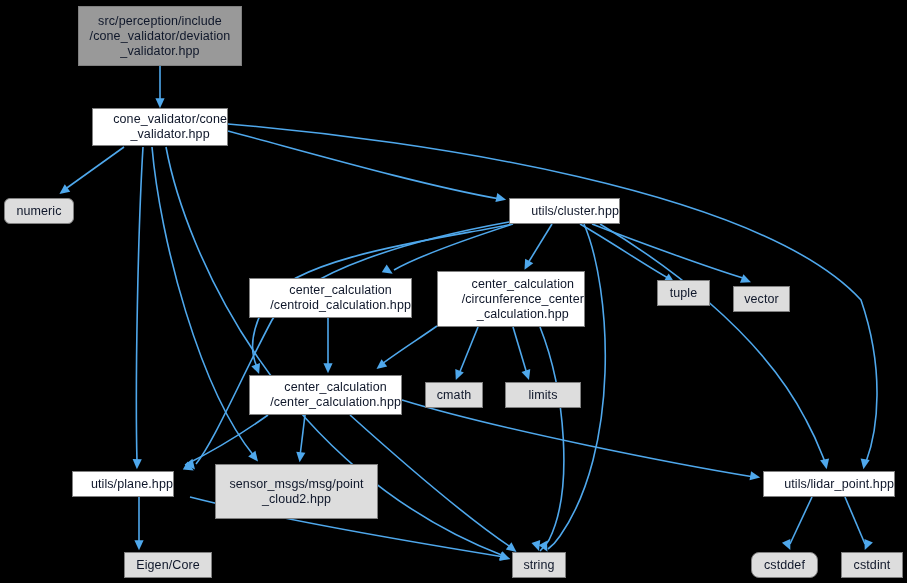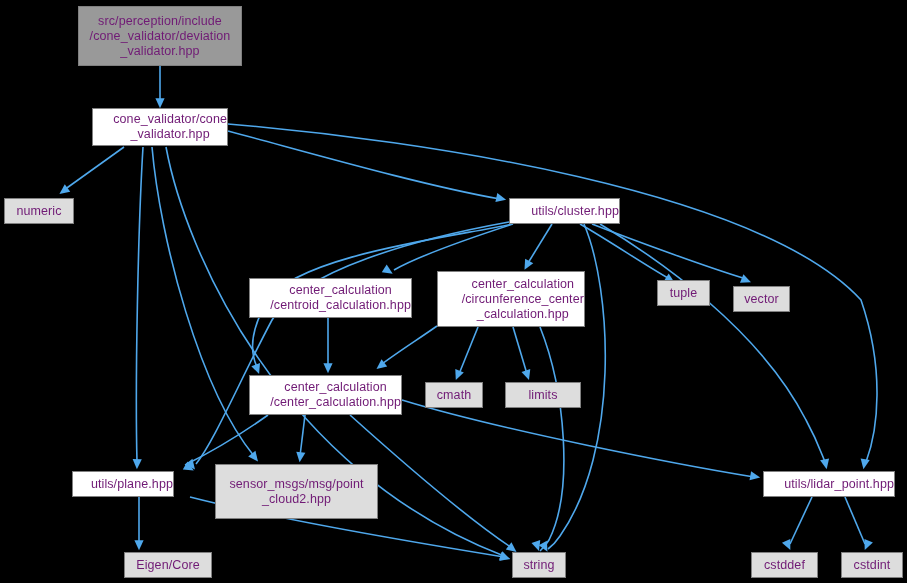--- a/index.html
+++ b/index.html
@@ -23,21 +23,21 @@
     height: 583px;
   }
   .node-box {
     position: absolute;
     box-sizing: border-box;
     border: 1px solid #808080;
     display: flex;
     align-items: center;
     justify-content: center;
     text-align: center;
-    color: #701a75;
+    color: #0f172a;
     font-size: 12.5px;
     line-height: 15px;
     white-space: pre;
     letter-spacing: 0.1px;
   }
   .node-root {
     background: #999999;
     border: 1px solid #7d7d7d;
   }
   .node-header {
@@ -124,35 +124,35 @@
         <polygon points="790.3523784375702,549.9001849185173 781.9571799997947,542.781151052158 790.2952116405319,538.8930630441436" class="arrow-head" fill="#4fa8ec"></polygon>
         <polygon points="864.7496603888343,549.9456155310478 864.4226493478459,538.9432038054728 872.8912939996083,542.537930187574" class="arrow-head" fill="#4fa8ec"></polygon>
       </g>
   </svg>
   <div id="nodes-layer">
       <div class="node-box node-root" style="left: 78px; top: 6px; width: 164px; height: 60px; background: rgb(153, 153, 153); border-color: rgb(128, 128, 128);"><span>src/perception/include
 /cone_validator/deviation
 _validator.hpp</span></div>
       <div class="node-box node-header" style="left: 92px; top: 108px; width: 136px; height: 38px; background: rgb(255, 255, 255); border-color: rgb(128, 128, 128);"><span>cone_validator/cone
 _validator.hpp</span></div>
-      <div class="node-box node-system" style="left: 4px; top: 198px; width: 70px; height: 26px; background: rgb(221, 221, 221); border-color: rgb(128, 128, 128);"><span>numeric</span></div>
+      <div class="node-box node-system" style="left: 4px; top: 198px; width: 70px; height: 26px; background: rgb(221, 221, 221); border-color: rgb(128, 128, 128); border-radius: 6px;"><span>numeric</span></div>
       <div class="node-box node-header" style="left: 509px; top: 198px; width: 111px; height: 26px; background: rgb(255, 255, 255); border-color: rgb(128, 128, 128);"><span>utils/cluster.hpp</span></div>
       <div class="node-box node-header" style="left: 249px; top: 278px; width: 163px; height: 40px; background: rgb(255, 255, 255); border-color: rgb(128, 128, 128);"><span>center_calculation
 /centroid_calculation.hpp</span></div>
       <div class="node-box node-header" style="left: 437px; top: 271px; width: 148px; height: 56px; background: rgb(255, 255, 255); border-color: rgb(128, 128, 128);"><span>center_calculation
 /circunference_center
 _calculation.hpp</span></div>
       <div class="node-box node-system" style="left: 657px; top: 280px; width: 53px; height: 26px; background: rgb(221, 221, 221); border-color: rgb(128, 128, 128);"><span>tuple</span></div>
       <div class="node-box node-system" style="left: 733px; top: 286px; width: 57px; height: 26px; background: rgb(221, 221, 221); border-color: rgb(128, 128, 128);"><span>vector</span></div>
       <div class="node-box node-header" style="left: 249px; top: 375px; width: 153px; height: 40px; background: rgb(255, 255, 255); border-color: rgb(128, 128, 128);"><span>center_calculation
 /center_calculation.hpp</span></div>
       <div class="node-box node-system" style="left: 425px; top: 382px; width: 58px; height: 26px; background: rgb(221, 221, 221); border-color: rgb(128, 128, 128);"><span>cmath</span></div>
       <div class="node-box node-system" style="left: 505px; top: 382px; width: 76px; height: 26px; background: rgb(221, 221, 221); border-color: rgb(128, 128, 128);"><span>limits</span></div>
       <div class="node-box node-header" style="left: 72px; top: 471px; width: 102px; height: 26px; background: rgb(255, 255, 255); border-color: rgb(128, 128, 128);"><span>utils/plane.hpp</span></div>
       <div class="node-box node-system" style="left: 215px; top: 464px; width: 163px; height: 55px; background: rgb(221, 221, 221); border-color: rgb(128, 128, 128);"><span>sensor_msgs/msg/point
 _cloud2.hpp</span></div>
       <div class="node-box node-header" style="left: 763px; top: 471px; width: 132px; height: 26px; background: rgb(255, 255, 255); border-color: rgb(128, 128, 128);"><span>utils/lidar_point.hpp</span></div>
       <div class="node-box node-system" style="left: 96px; top: 552px; width: 88px; height: 26px; background: rgb(221, 221, 221); border-color: rgb(128, 128, 128); margin-left: 28px;"><span>Eigen/Core</span></div>
       <div class="node-box node-system" style="left: 512px; top: 552px; width: 54px; height: 26px; background: rgb(221, 221, 221); border-color: rgb(128, 128, 128);"><span>string</span></div>
-      <div class="node-box node-system" style="left: 751px; top: 552px; width: 67px; height: 26px; background: rgb(221, 221, 221); border-color: rgb(128, 128, 128);"><span>cstddef</span></div>
+      <div class="node-box node-system" style="left: 751px; top: 552px; width: 67px; height: 26px; background: rgb(221, 221, 221); border-color: rgb(128, 128, 128); border-radius: 8px;"><span>cstddef</span></div>
       <div class="node-box node-system" style="left: 841px; top: 552px; width: 62px; height: 26px; background: rgb(221, 221, 221); border-color: rgb(128, 128, 128);"><span>cstdint</span></div>
     </div>
 </div>
 
 </body></html>

